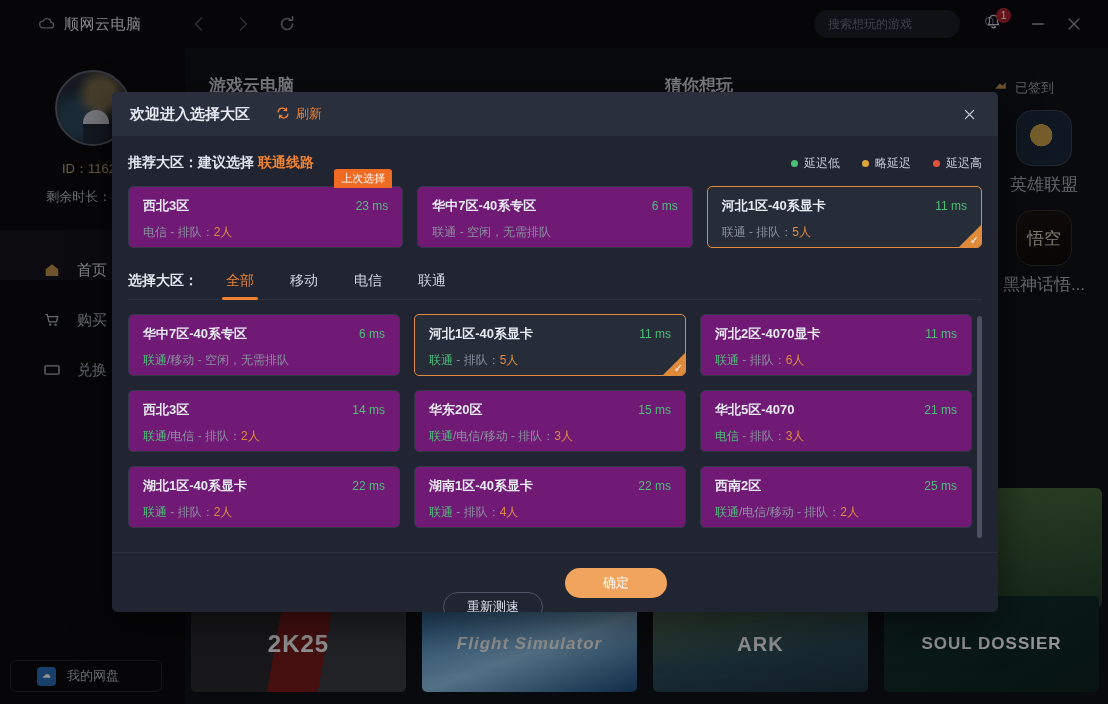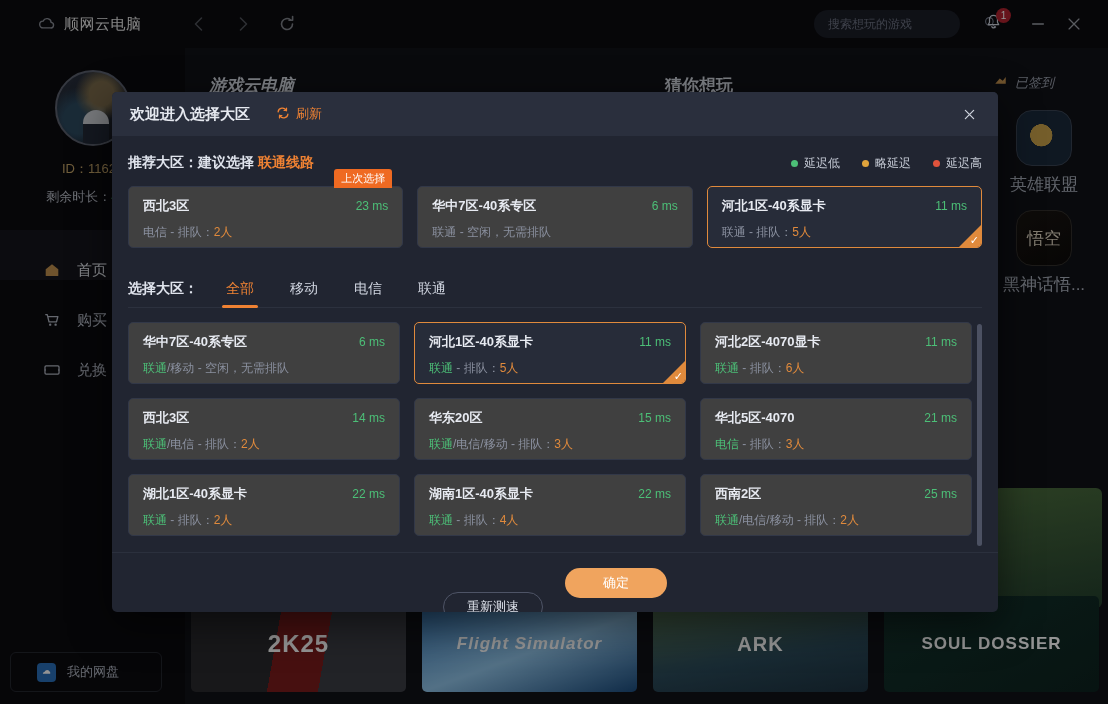--- a/index.html
+++ b/index.html
@@ -69,30 +69,30 @@
   .remain { text-align: center; font-size: 13px; margin-top: 10px; color: #b9bdc7; }
   .remain .val { color: #4fbf7a; }
   .navlist { margin-top: 24px; }
   .navitem {
     height: 50px; display: flex; align-items: flex-end; gap: 15px; padding-left: 42px;
     color: #b5bac6; font-size: 15px;
   }
   .navitem.active { background: #15161c; color: #e4e7ee; }
   .navicon { width: 20px; height: 20px; display: flex; align-items: center; justify-content: center; }
   .netdisk {
-    position: absolute; left: 10px; bottom: 12px; width: 152px; height: 40px;
+    position: absolute; left: 10px; bottom: 12px; width: 152px; height: 32px;
     border: 1px solid #24262e; border-radius: 6px;
     display: flex; align-items: center; gap: 11px; padding-left: 26px;
     color: #aeb3bf; font-size: 13px;
   }
   .nd-icon { width: 19px; height: 19px; border-radius: 4px; background: #2a6fb8; display: flex; align-items: center; justify-content: center; }
 
   
   .content { position: absolute; top: 48px; left: 185px; width: 923px; height: 656px; background: #111217; }
-  .content-head { display: flex; align-items: flex-start; padding: 26px 24px 0 24px; font-style: italic; }
+  .content-head { display: flex; align-items: flex-end; padding: 26px 24px 0 24px; }
   .ch-title { color: #d5d9e2; font-size: 17px; font-weight: bold; }
   .ch-check { margin-left: auto; margin-right: 30px; display: flex; align-items: center; gap: 7px; color: #9aa0ad; font-size: 13px; }
   .guess-title { position: absolute; left: 480px; top: 26px; color: #d5d9e2; font-size: 17px; font-weight: bold; }
   .gamecol { position: absolute; right: 10px; top: 62px; width: 108px; }
   .gamecard { margin-bottom: 14px; text-align: center; }
   .gamethumb { width: 56px; height: 56px; border-radius: 16px; margin: 0 auto; }
   .gamethumb.lol { background: radial-gradient(circle at 45% 45%, #caa24a 0 26%, #1a2a3c 27% 100%); border: 1px solid #3a4454; }
   .gamethumb.wk  { background: linear-gradient(150deg,#1a1512,#0d0b0a); border: 1px solid #33302c; display:flex;align-items:center;justify-content:center;color:#ddd3c0;font-size:17px;}
   .gamename { color: #aab0bc; font-size: 17px; margin-top: 7px; }
   .bannerstrip { position: absolute; left: 0; bottom: 12px; width: 923px; height: 96px; display: flex; gap: 16px; padding-left: 6px; }
@@ -128,21 +128,21 @@
   .rec-label .hl { color: #ef8233; }
   .legend { margin-left: auto; display: flex; gap: 22px; font-size: 12px; color: #c3c8d3; }
   .legend span { display: flex; align-items: center; gap: 6px; }
   .dot { width: 7px; height: 7px; border-radius: 50%; display: inline-block; }
 
   .grid3 { display: grid; grid-template-columns: repeat(3,1fr); gap: 14px; }
   .rec-grid { margin-top: 14px; }
 
   .card {
     position: relative; height: 62px; border-radius: 5px;
-    background: #404040; border: 1px solid #323848;
+    background: #701a75; border: 1px solid #323848;
     padding: 10px 14px 0 14px;
   }
   .card.selected { border: 1px solid #e08a3c; background: #272c39; }
   .card-top { display: flex; align-items: baseline; }
   .card-name { color: #e7eaf1; font-size: 13px; font-weight: bold; }
   .card-ping { margin-left: auto; font-size: 12px; }
   .ping-low  { color: #4cbf77; }
   .card-sub { margin-top: 9px; font-size: 12px; color: #8b91a0; }
   .card-sub .isp-hl { color: #4cbf77; }
   .card-sub .qty { color: #e08a3c; }
@@ -152,21 +152,21 @@
   }
   .corner-check {
     position: absolute; right: 0; bottom: 0; width: 0; height: 0;
     border-left: 22px solid transparent; border-bottom: 22px solid #e08a3c;
     border-bottom-right-radius: 4px;
   }
   .corner-check-mark {
     position: absolute; right: 2px; bottom: 1px; color: #fff; font-size: 11px; line-height: 1;
   }
 
-  .tabs-row { display: flex; align-items: center; margin-top: 32px; padding-bottom: 9px; border-bottom: 1px solid #2c313e; }
+  .tabs-row { display: flex; align-items: center; margin-top: 24px; padding-bottom: 9px; border-bottom: 1px solid #2c313e; }
   .tabs-label { color: #dfe3ec; font-size: 14px; font-weight: bold; margin-right: 22px; }
   .tab { position: relative; color: #d0d5e0; font-size: 14px; padding: 0 6px; margin-right: 24px; }
   .tab.active { color: #ef8233; }
   .tab.active:after {
     content: ""; position: absolute; left: 2px; right: 2px; bottom: -10px; height: 3px;
     background: #ef8233; border-radius: 2px;
   }
 
   .list-area { position: relative; flex: 1; overflow: hidden; padding-top: 14px; padding-right: 10px; }
   .scrollbar { position: absolute; right: 0; top: 16px; width: 5px; height: 222px; background: #4c5162; border-radius: 3px; }

